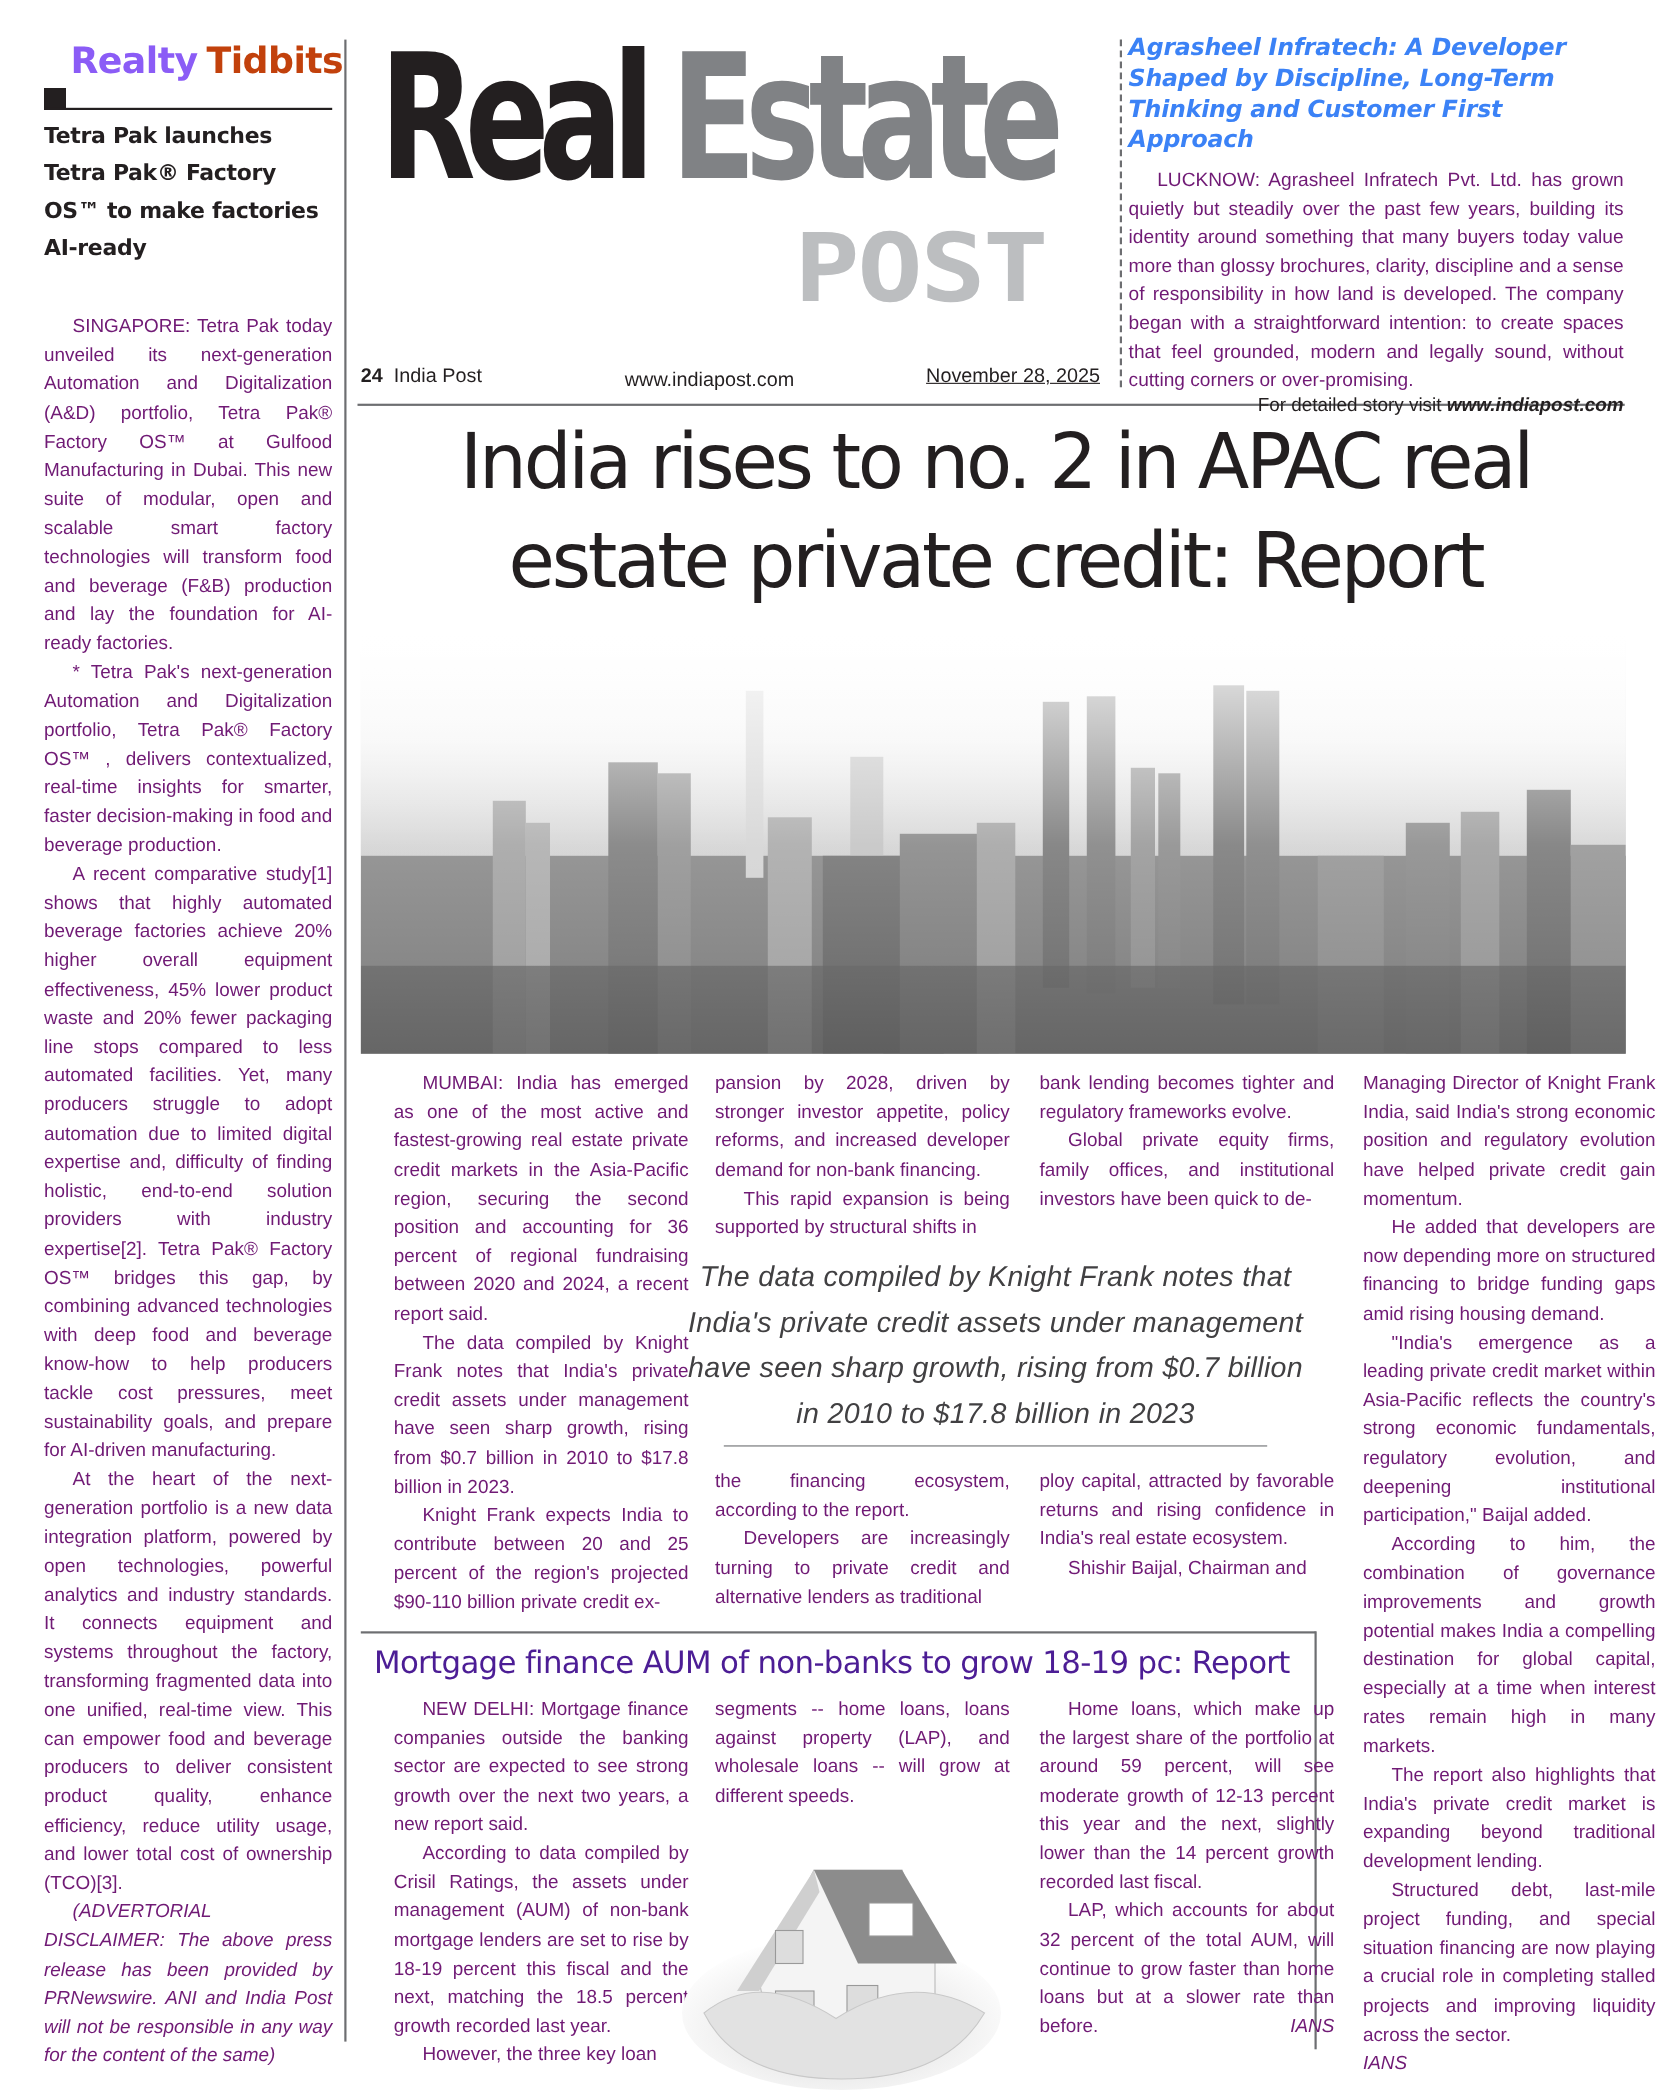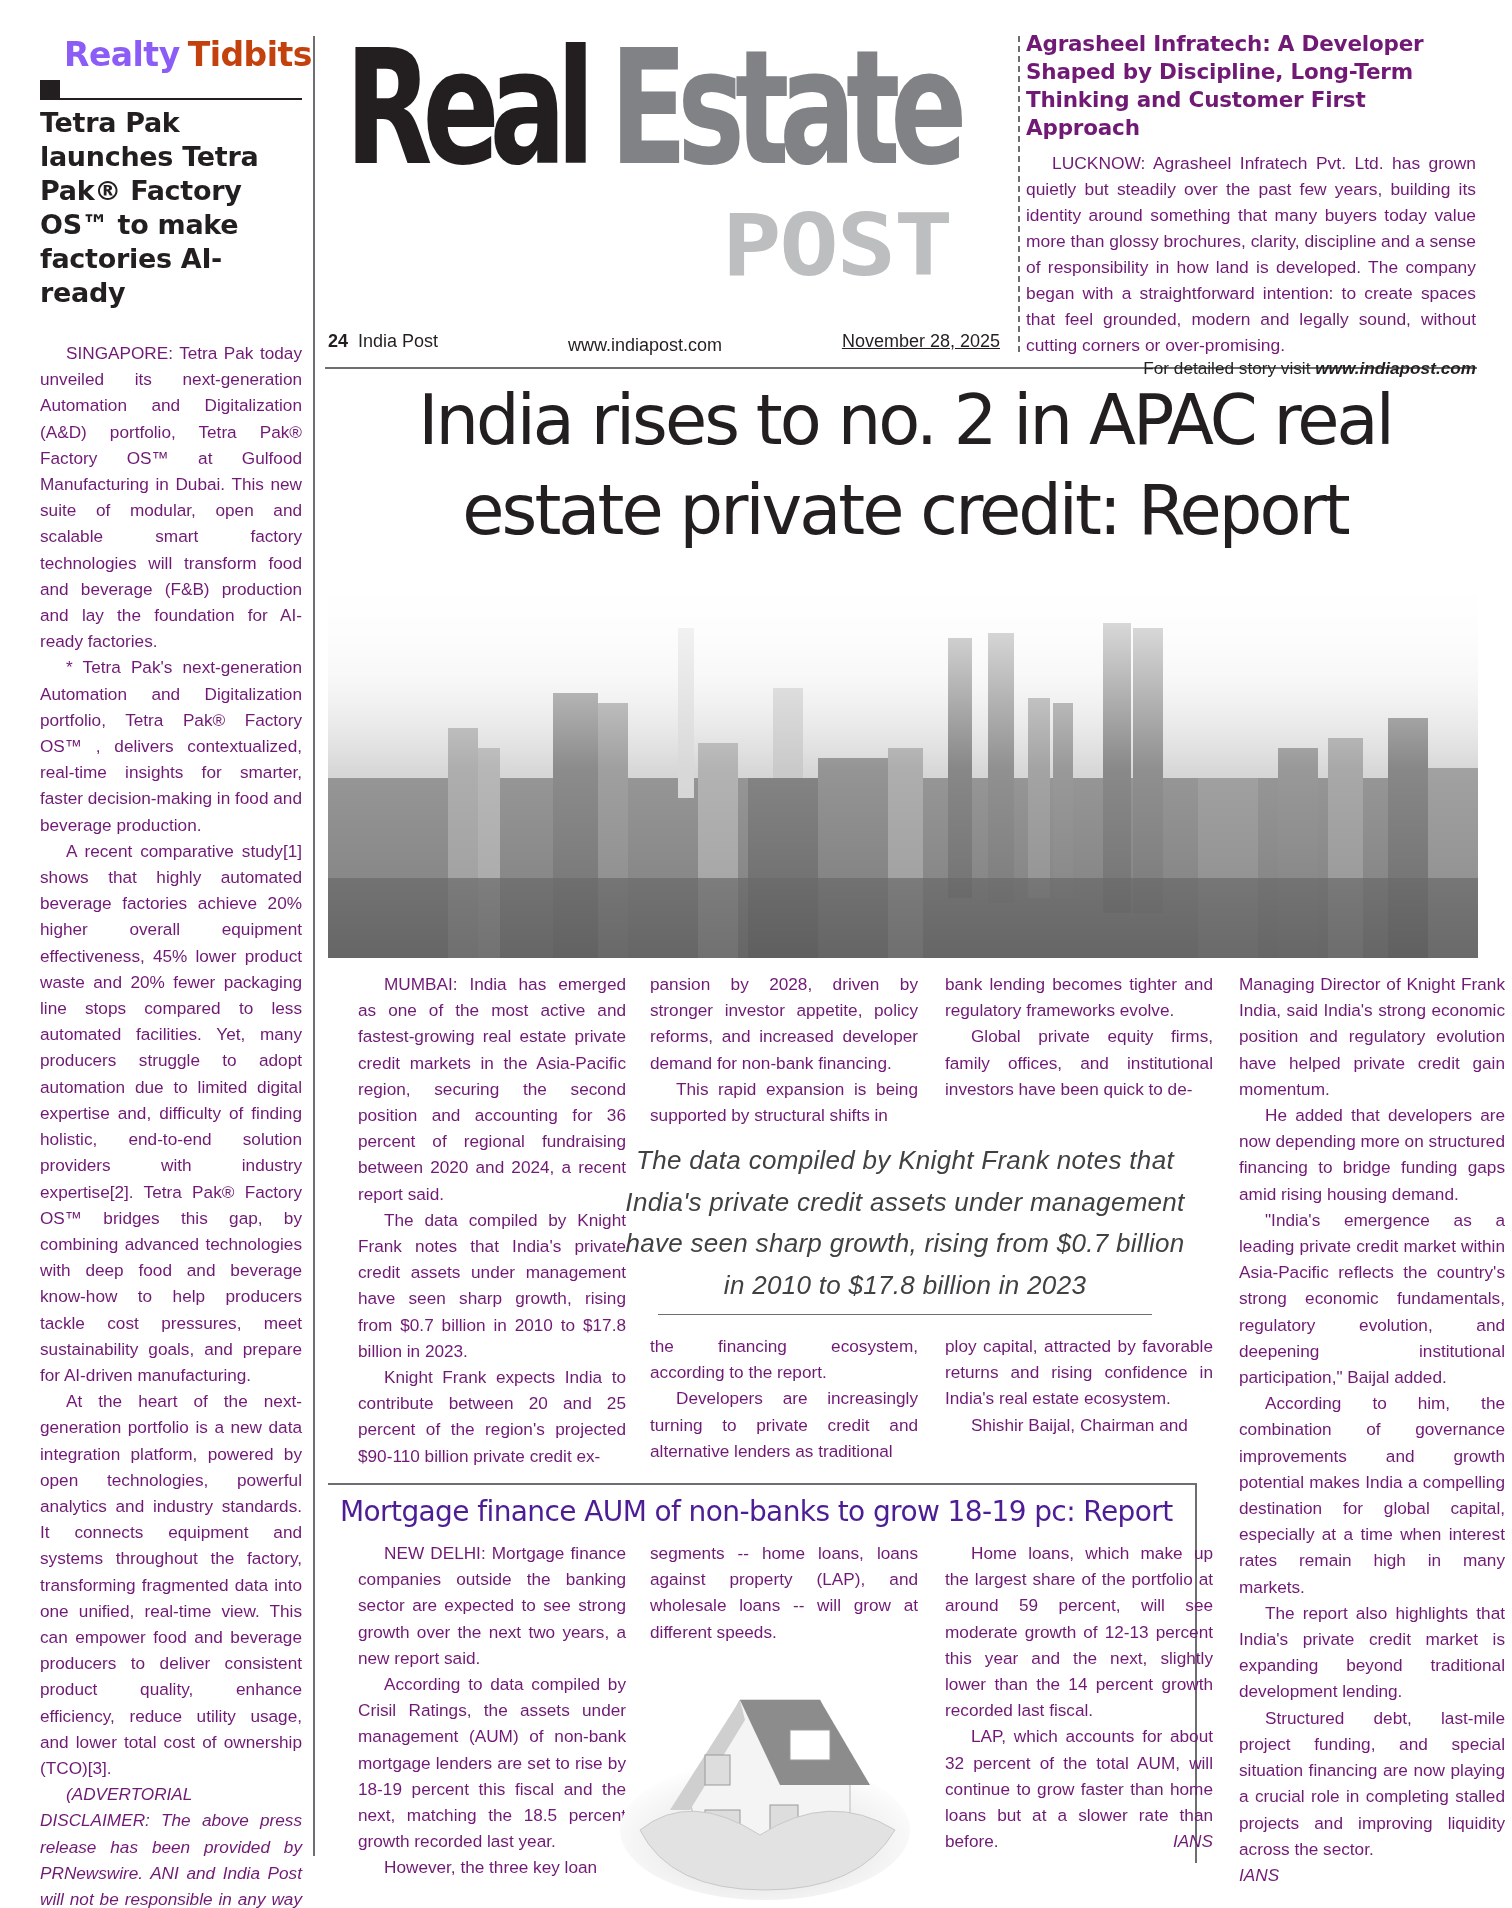--- a/index.html
+++ b/index.html
@@ -12,39 +12,39 @@
   .it { font-style:italic; }
 
   
   #sidebar { left:40px; top:30px; width:262px; }
   #realty-head { font-family:"DejaVu Sans", sans-serif; font-weight:bold; font-size:33px; line-height:50px; padding-left:24px; letter-spacing:-0.5px; }
   #realty-head .a { color:#8b5cf6; }
   #realty-head .b { color:#c2410c; margin-left:8px; }
   #realty-rule { position:relative; height:20px; }
   #realty-rule .sq { position:absolute; left:0; top:0; width:20px; height:20px; background:#231f20; }
   #realty-rule .ln { position:absolute; left:0; right:0; bottom:0; height:2px; background:#231f20; }
-  #tp-headline { font-family:"DejaVu Sans", sans-serif; font-weight:bold; font-size:27px; line-height:34px; margin:6px 0 30px 0; letter-spacing:-0.3px; }
+  #tp-headline { font-family:"DejaVu Sans", sans-serif; font-weight:bold; font-size:20px; line-height:34px; margin:6px 0 41px 0; letter-spacing:-0.3px; }
   #sidebar .body-text { width:262px; }
   #vrule-left { left:313px; top:36px; width:2px; height:1820px; background:#6d6e71; }
 
   
   #mast-real { left:345px; top:28px; font-family:"DejaVu Sans", sans-serif; font-weight:bold; font-size:158px; line-height:160px; letter-spacing:-14px; transform:scaleX(0.72); transform-origin:left top; }
   #mast-real .r { color:#231f20; }
   #mast-real .e { color:#808285; margin-left:34px; }
   #mast-post { left:722px; top:210px; font-family:"DejaVu Sans Mono", monospace; font-weight:bold; font-size:86px; line-height:70px; color:#bcbec0; letter-spacing:-2px; transform:scaleX(1.15); transform-origin:left top; }
   #folio { left:328px; top:331px; width:672px; height:30px; font-size:18px; }
   #folio .num { font-weight:bold; margin-right:10px; }
   #folio .site { position:absolute; left:240px; top:4px; }
   #folio .date { position:absolute; right:0; top:0;text-decoration:underline; }
   #hrule-mast { left:325px; top:367px; width:1152px; height:2px; background:#6d6e71; }
 
   
   #agr-vrule { left:1018px; top:36px; width:0; height:316px; border-left:2px dashed #6d6e71; }
   #agr { left:1026px; top:30px; width:450px; }
-  #agr-head { font-family:"DejaVu Sans", sans-serif; font-weight:bold; font-size:21.5px; line-height:28px; color:#701a75; letter-spacing:-0.2px; }
+  #agr-head { font-family:"DejaVu Sans", sans-serif; font-weight:bold; font-size:21.5px; line-height:28px; color:#3b82f6; letter-spacing:-0.2px;font-style:italic; }
   #agr .body-text { margin-top:8px; font-size:17.4px; line-height:26px; }
   #agr .visit { text-align:right; font-size:17.2px; line-height:20px; }
   #agr .visit b { font-style:italic; }
 
   
   #main-headline { left:330px; top:375px; width:1150px; text-align:center; font-family:"DejaVu Sans", sans-serif; font-weight:normal; font-size:70px; line-height:90px; letter-spacing:-3px; color:#231f20; transform:scaleX(0.98); }
 
   
   #skyline { left:328px; top:578px; width:1150px; height:380px; overflow:hidden;
     background:linear-gradient(to bottom, #ffffff 0%, #f1f1f1 25%, #d6d6d6 45%, #b4b4b4 70%, #8f8f8f 100%); }

